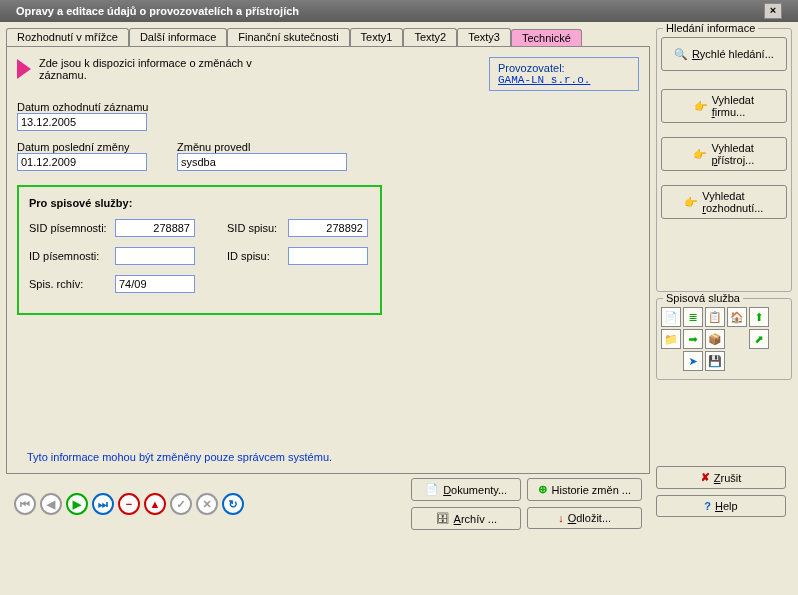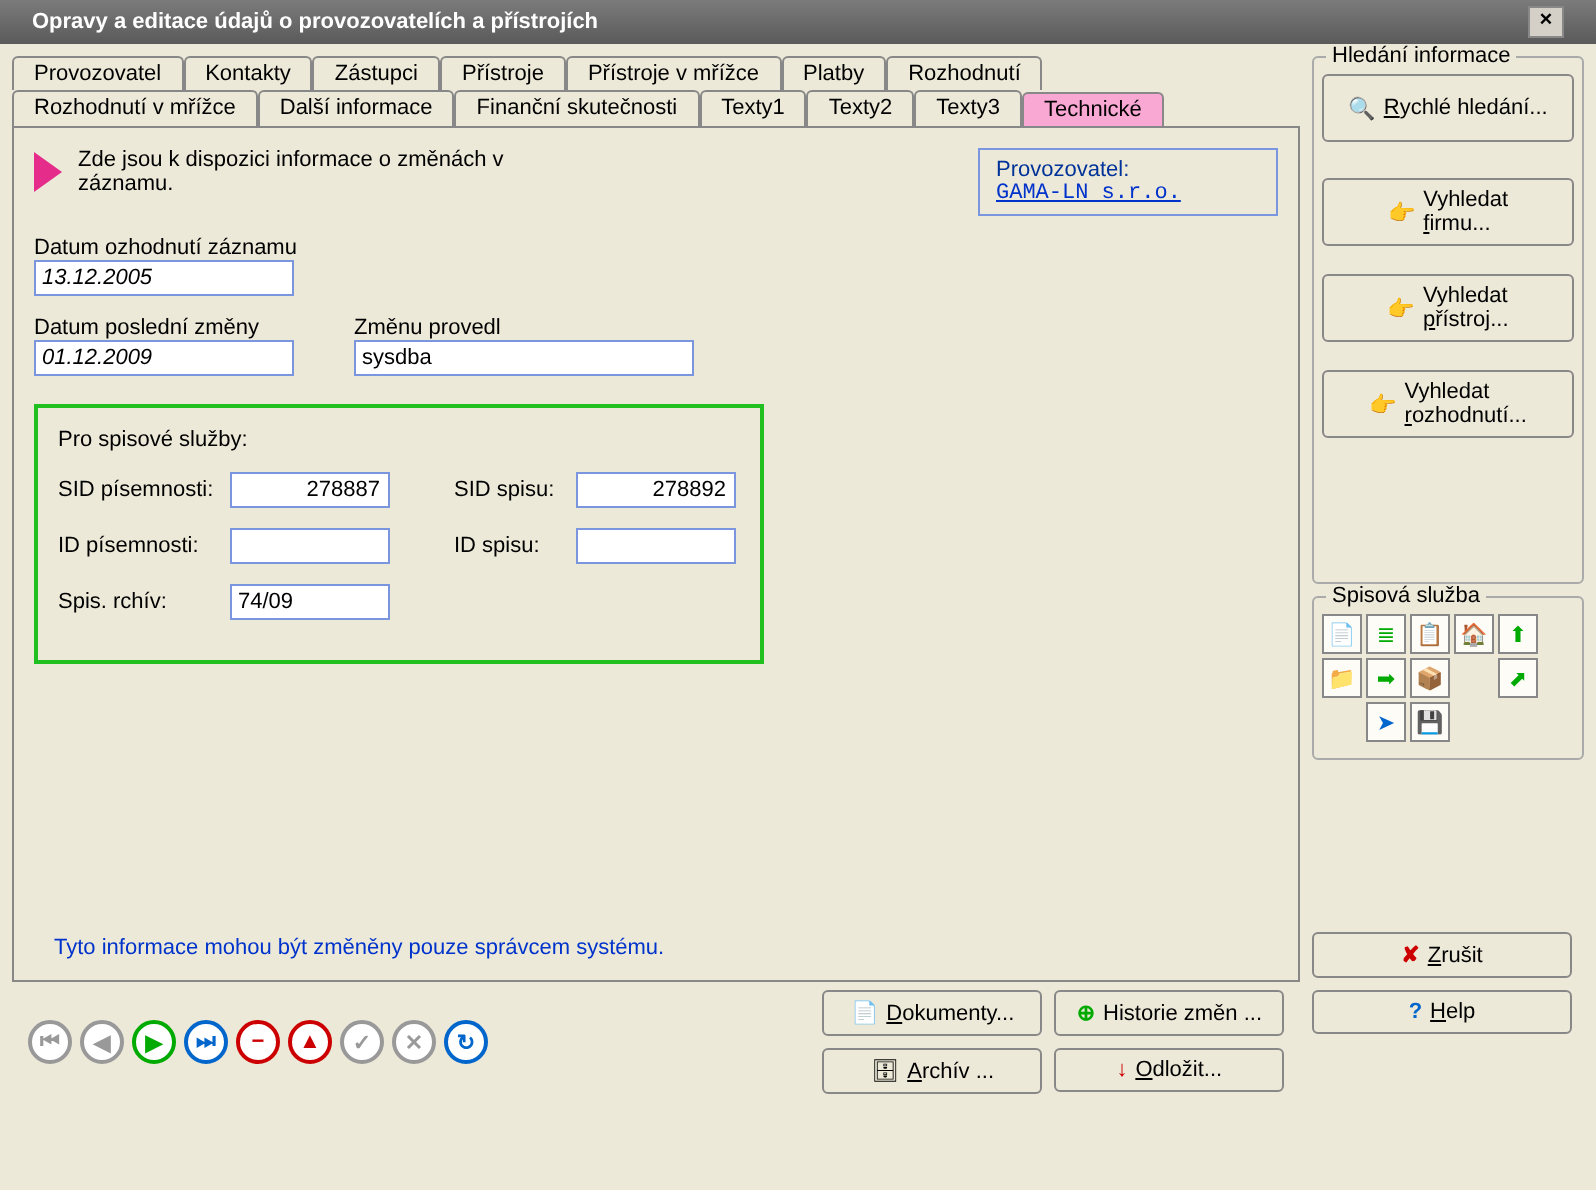--- a/index.html
+++ b/index.html
@@ -14,25 +14,25 @@
 .tabrow .tab { flex: none; }
 .panel { border: 1px solid #888; background: #ece9d8; padding: 10px; height: 428px; position: relative; }
 .info-row { display: flex; align-items: flex-start; gap: 8px; }
 .arrow-icon { width: 0; height: 0; border-top: 10px solid transparent; border-bottom: 10px solid transparent; border-left: 14px solid #e52c8a; margin-top: 2px; }
 .info-text { width: 260px; }
 .prov-box { border: 1px solid #7a96df; padding: 4px 8px; width: 150px; margin-left: auto; }
 .prov-box .t { color: #003399; }
 .prov-box .v { color: #0033cc; text-decoration: underline; font-family: Liberation Mono, monospace; }
 .label { margin-top: 10px; }
 .input { border: 1px solid #7a96df; background: #fff; height: 18px; padding: 1px 3px; }
-.w130 { width: 130px; font-style: italic; }
+.w130 { width: 130px; }
 .w170 { width: 170px; }
 .row2 { display: flex; gap: 30px; margin-top: 10px; }
 .fieldset { border: 2px solid #20c020; padding: 10px; margin-top: 14px; width: 365px; }
-.fieldset .legend { font-weight: normal; margin-bottom: 10px; }
+.fieldset .legend { font-weight: bold; margin-bottom: 10px; }
 .frow { display: flex; align-items: center; gap: 6px; margin-bottom: 10px; }
 .frow label { width: 80px; }
 .frow .input { width: 80px; text-align: right; padding-right: 4px; }
 .frow .sp { width: 20px; }
 .frow .lbl2 { width: 55px; }
 .w250 { width: 250px; text-align: left; }
 .footnote { color: #0033cc; position: absolute; bottom: 10px; left: 20px; }
 .right { width: 136px; }
 .group { border: 1px solid #aaa; border-radius: 3px; padding: 8px 4px; margin-bottom: 6px; position: relative; }
 .group-title { position: absolute; top: -7px; left: 6px; background: #ece9d8; padding: 0 3px; }
@@ -55,29 +55,20 @@
 <body>
 
 <div class="titlebar">
   <span>Opravy a editace údajů o provozovatelích a přístrojích</span>
   <div class="close-x">×</div>
 </div>
 
 <div class="main">
   <div class="left">
     <div class="tabrow">
-      <div class="tab">Provozovatel</div>
-      <div class="tab">Kontakty</div>
-      <div class="tab">Zástupci</div>
-      <div class="tab">Přístroje</div>
-      <div class="tab">Přístroje v mřížce</div>
-      <div class="tab">Platby</div>
-      <div class="tab">Rozhodnutí</div>
-    </div>
-    <div class="tabrow">
       <div class="tab">Rozhodnutí v mřížce</div>
       <div class="tab">Další informace</div>
       <div class="tab">Finanční skutečnosti</div>
       <div class="tab">Texty1</div>
       <div class="tab">Texty2</div>
       <div class="tab">Texty3</div>
       <div class="tab active">Technické</div>
     </div>
     <div class="panel">
       <div class="info-row">

